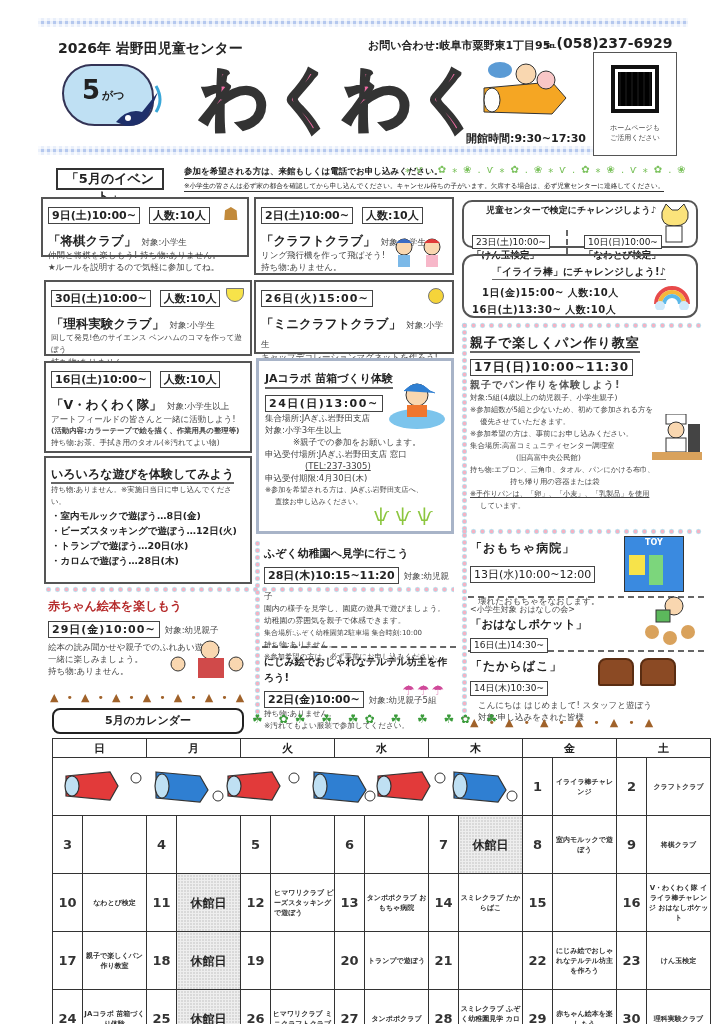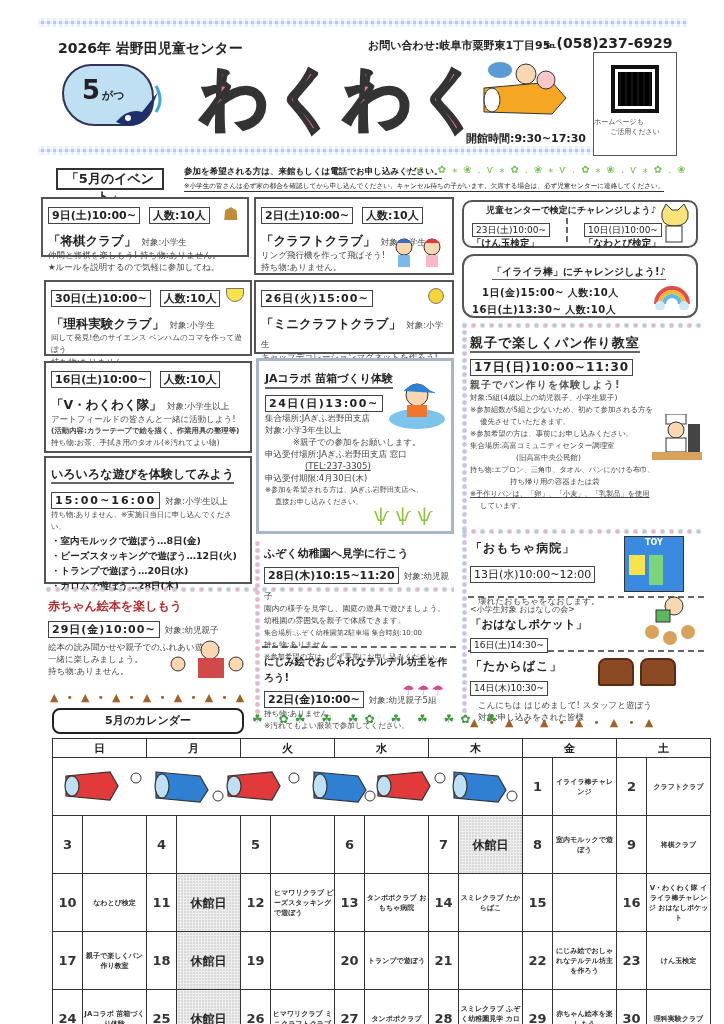--- a/index.html
+++ b/index.html
@@ -47,21 +47,21 @@
     <ellipse cx="22" cy="12" rx="12" ry="8" fill="#5b9bd5"></ellipse>
     <path d="M6 30 L74 24 L88 40 L74 56 L6 54 Z" fill="#f5a623" stroke="#333"></path>
     <ellipse cx="14" cy="42" rx="8" ry="12" fill="#fff" stroke="#333"></ellipse>
     <circle cx="48" cy="16" r="10" fill="#f9d7b0" stroke="#333"></circle>
     <circle cx="68" cy="22" r="9" fill="#f9c7c7" stroke="#333"></circle>
   </svg>
 <div class="abs bold" style="left:466px;top:131px;font-size:11px"><span>開館時間</span><span>:9:30~17:30</span></div>
 
 <div class="abs" style="left:593px;top:52px;width:84px;height:104px;border:1.5px solid #555;background:#fff">
   <div style="margin:12px auto 0;width:48px;height:48px;background:repeating-linear-gradient(90deg,#111 0 4px,#fff 4px 6px),#111;background-blend-mode:multiply;border:4px solid #111;box-shadow:inset 0 0 0 3px #fff"></div>
-  <div class="tiny" style="margin-top:4px">ホームページも</div>
+  <div class="tiny" style="text-align:center;margin-top:10px">ホームページも</div>
   <div class="tiny" style="text-align:center">ご活用ください</div>
 </div>
 
 <div class="abs bold" style="left:56px;top:168px;width:108px;height:22px;border:2px solid #333;font-size:13px;line-height:18px;text-align:center">「5月のイベント」</div>
 <div class="abs bold" style="left:184px;top:166px;font-size:8.5px;border-bottom:1px solid #333">参加を希望される方は、来館もしくは電話でお申し込みください。</div>
 <div class="abs" style="left:184px;top:182px;font-size:6.6px;white-space:nowrap;border-bottom:1px solid #333">※小学生の皆さんは必ず家の都合を確認してから申し込んでください。キャンセル待ちの子がいます。欠席する場合は、必ず児童センターに連絡してください。</div>
 <div class="abs" style="left:405px;top:164px;font-size:10px;color:#7ac15b;letter-spacing:6px">⁎ѵ.✿⁎❀.ѵ⁎✿.❀⁎ѵ.✿⁎❀.ѵ⁎✿.❀</div>
 
 <div class="box" style="left:41px;top:197px;width:208px;height:60px;padding:5px">
   <span class="tbox">9日(土)10:00~</span>
@@ -85,21 +85,20 @@
   <span class="tbox">16日(土)10:00~</span>
   <span class="tbox" style="margin-left:4px">人数:10人</span>
   <div style="margin-top:6px"><span class="title">「V・わくわく隊」</span> <span class="small">対象:小学生以上</span></div>
   <div class="small">アートフィールドの皆さんと一緒に活動しよう!</div>
   <div class="small" style="font-size:7.4px;font-weight:bold">(活動内容:カラーテープで絵を描く、作業用具の整理等)</div>
   <div class="small" style="font-size:7.6px">持ち物:お茶、手拭き用のタオル(※汚れてよい物)</div>
 </div>
 
 <div class="box" style="left:44px;top:456px;width:208px;height:128px;padding:5px">
   <div class="title underline" style="font-size:12px">いろいろな遊びを体験してみよう</div>
-  <div style="margin-top:5px"><span class="tbox" style="letter-spacing:2px">15:00~16:00</span> <span class="small">対象:小学生以上</span></div>
   <div class="small" style="font-size:7.4px">持ち物:ありません。※実施日当日に申し込んでください。</div>
   <div class="bold" style="font-size:9.5px;line-height:15px">・室内モルックで遊ぼう…8日(金)</div>
   <div class="bold" style="font-size:9.5px;line-height:15px">・ビーズスタッキングで遊ぼう…12日(火)</div>
   <div class="bold" style="font-size:9.5px;line-height:15px">・トランプで遊ぼう…20日(水)</div>
   <div class="bold" style="font-size:9.5px;line-height:15px">・カロムで遊ぼう…28日(木)</div>
 </div>
 
 <div class="box" style="left:254px;top:197px;width:200px;height:78px;padding:5px">
   <span class="tbox">2日(土)10:00~</span>
   <span class="tbox" style="margin-left:4px">人数:10人</span>
@@ -178,21 +177,21 @@
 <div class="abs" style="left:262px;top:652px;width:194px;height:68px;padding:2px">
   <div class="title" style="font-size:10px">にじみ絵でおしゃれなテルテル坊主を作ろう!</div>
   <div style="margin-top:2px"><span class="tbox">22日(金)10:00~</span> <span class="small">対象:幼児親子5組</span></div>
   <div class="small" style="font-size:7.6px">持ち物:ありません。</div>
   <div class="small" style="font-size:7.6px">※汚れてもよい服装で参加してください。</div>
   <div style="position:absolute;right:10px;top:30px;font-size:14px;color:#d04a9a;letter-spacing:2px">☂☂☂</div>
 </div>
 
 <div class="abs" style="left:462px;top:200px;width:236px;height:48px;border:2.5px solid #555;border-radius:10px;padding:2px 8px">
   <div class="bold" style="font-size:9px;padding-left:14px">児童センターで検定にチャレンジしよう♪</div>
-  <div style="display:flex;gap:16px;margin-top:1px">
+  <div style="display:flex;gap:16px;margin-top:13px">
     <div>
       <span class="tbox" style="font-size:9px;line-height:12px;font-weight:normal">23日(土)10:00~</span>
       <div class="bold" style="font-size:9.5px">「けん玉検定」</div>
     </div>
     <div style="border-left:2px dashed #666;height:24px"></div>
     <div>
       <span class="tbox" style="font-size:9px;line-height:12px;font-weight:normal">10日(日)10:00~</span>
       <div class="bold" style="font-size:9.5px">「なわとび検定」</div>
     </div>
   </div>

